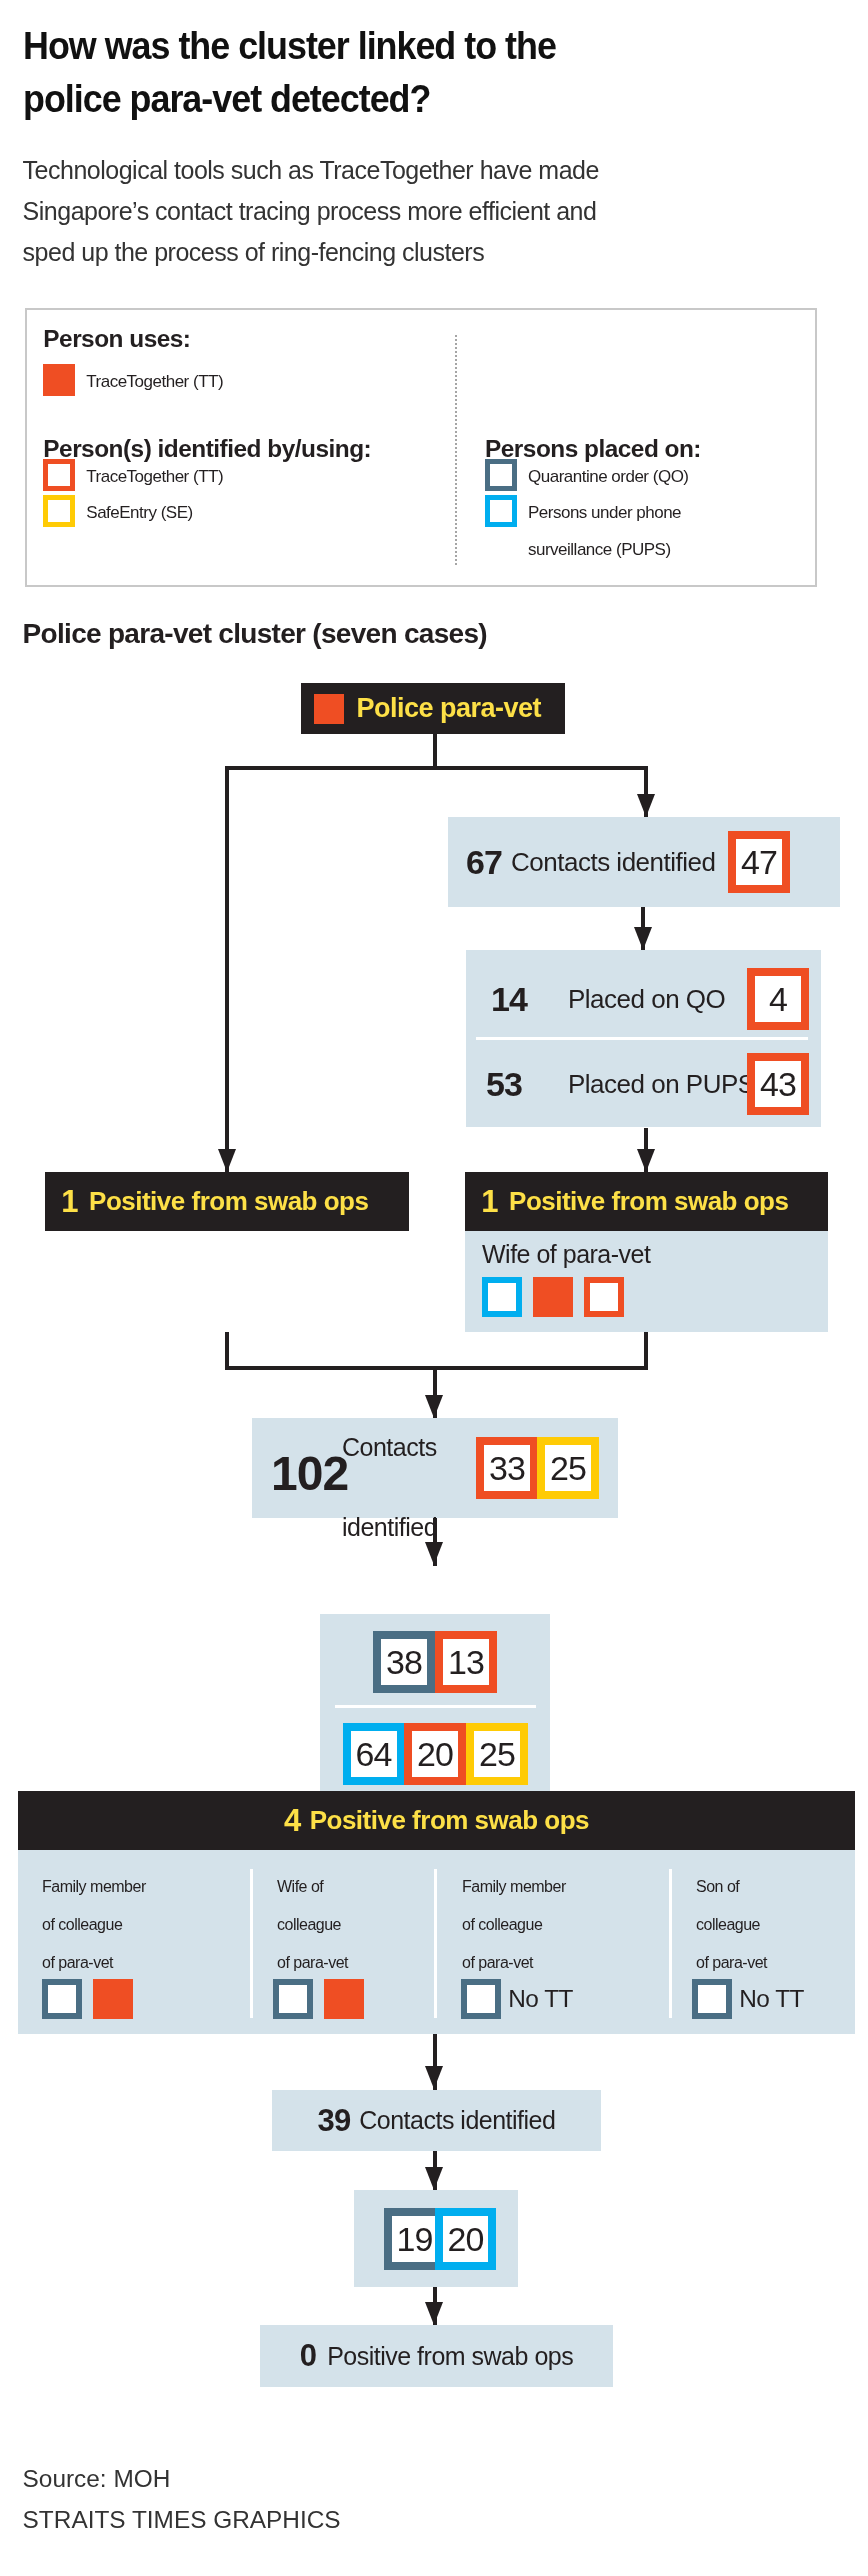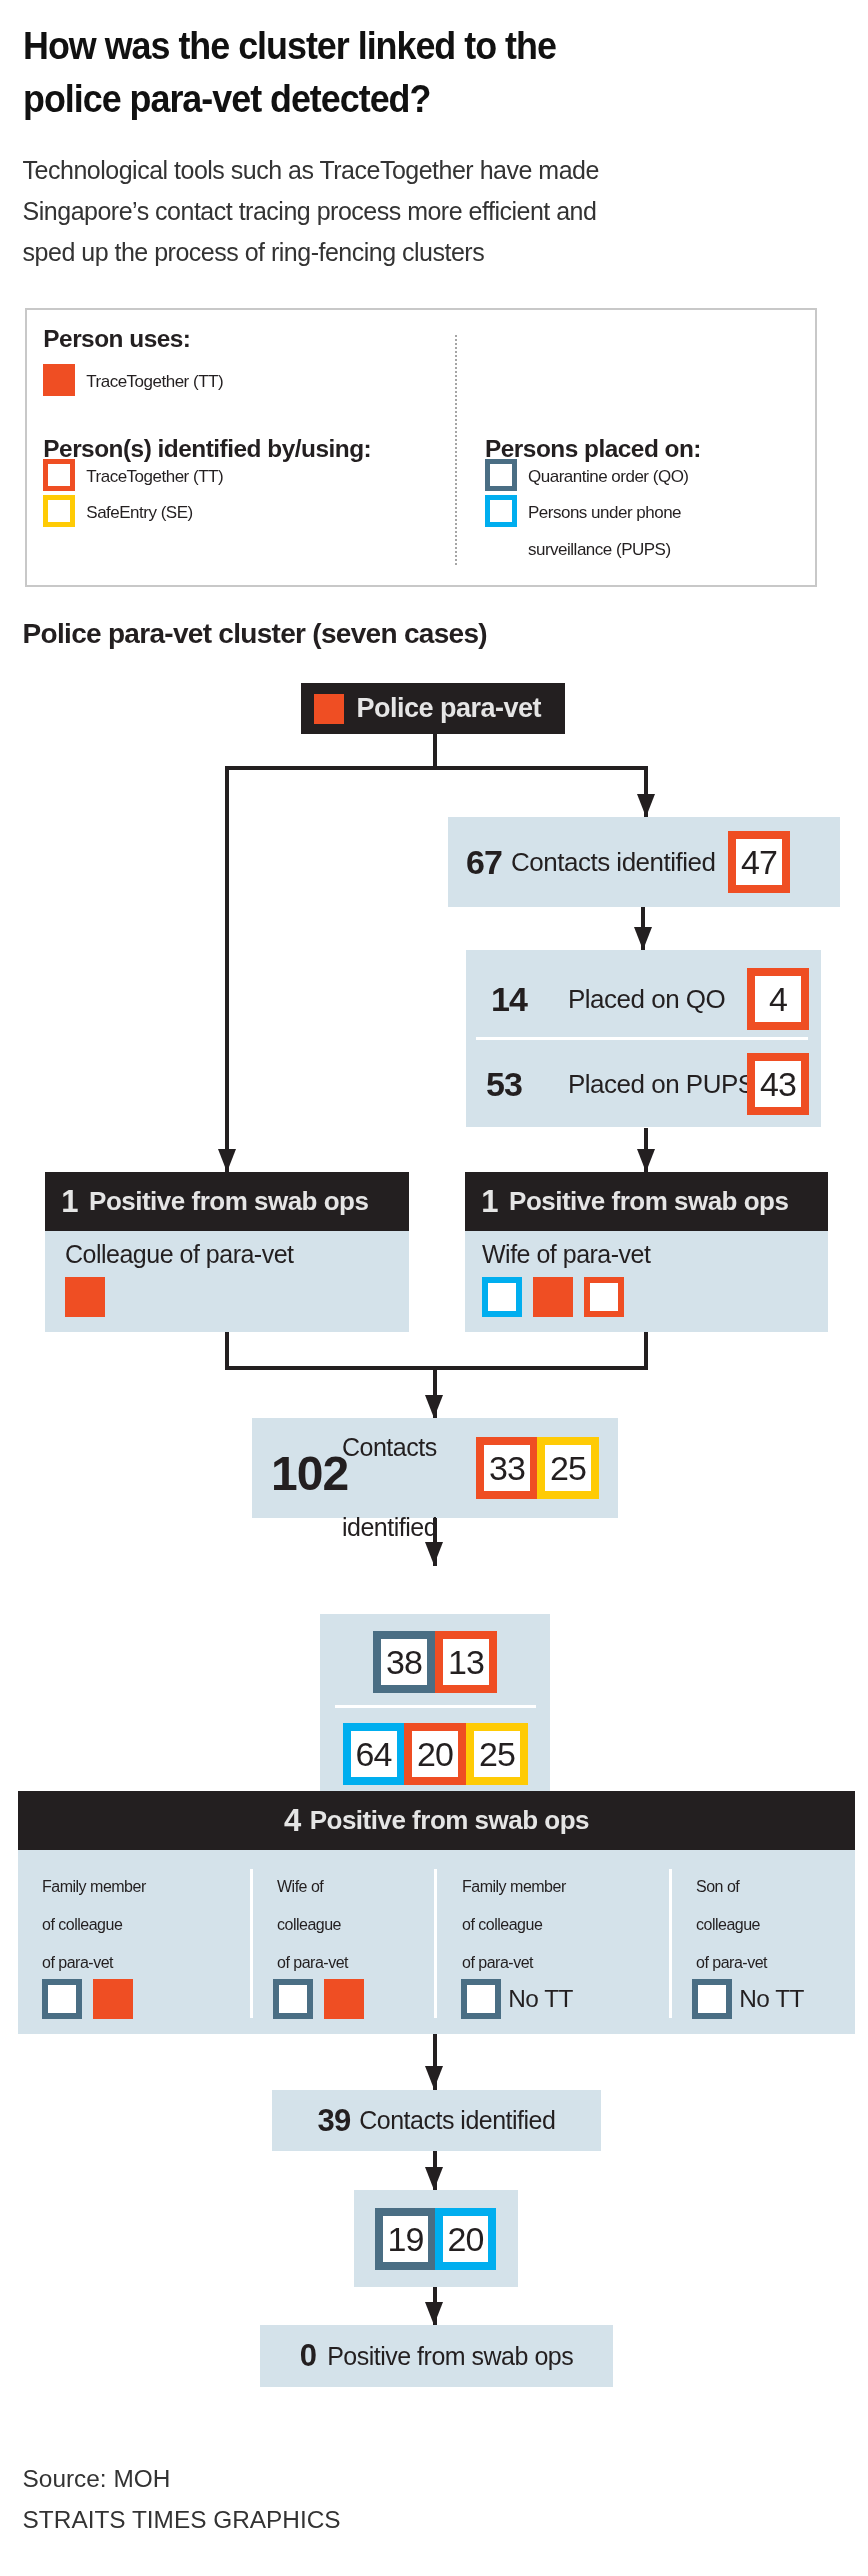--- a/index.html
+++ b/index.html
@@ -8,21 +8,21 @@
   .abs { position:absolute; }
   .title { left:22.6px; font-size:39px; font-weight:bold; letter-spacing:-1.1px; line-height:54px; color:#111; transform:scaleX(0.92); transform-origin:left center; white-space:nowrap; }
   .subtitle { left:22.6px; font-size:25px; line-height:41px; color:#333; white-space:nowrap; letter-spacing:-0.5px; }
   .legend { left:25px; top:308px; width:788px; height:275px; border:2.7px solid #c8c8c8; background:#fff; }
   .legend .hd { position:absolute; font-size:24.4px; font-weight:bold; letter-spacing:-0.5px; white-space:nowrap; }
   .legend .it { position:absolute; font-size:17px; letter-spacing:-0.5px; white-space:nowrap; line-height:32px; }
   .sq { display:inline-block; box-sizing:border-box; vertical-align:middle; }
   .legend .sq { width:32px; height:32px; margin-right:11px; position:relative; top:-2.7px; }
   .divider-dotted { position:absolute; left:428px; top:25px; height:230px; border-left:2.7px dotted #a5a5a5; }
   .heading { left:22.6px; top:618px; font-size:28px; font-weight:bold; letter-spacing:-0.7px; white-space:nowrap; }
-  .black { background:#231f20; color:#e5e5e5; }
+  .black { background:#231f20; color:#fde047; }
   .blue { background:#d4e2ea; }
   .line { position:absolute; background:#231f20; }
   .arrow { position:absolute; width:0; height:0; border-left:9px solid transparent; border-right:9px solid transparent; border-top:23.5px solid #231f20; }
   .numbox { display:inline-flex; align-items:center; justify-content:center; box-sizing:border-box; width:62px; height:62px; border:8.1px solid; background:#fff; font-size:34px; color:#231f20; letter-spacing:-0.9px; vertical-align:middle; }
   .icon44 { width:40px; height:40px; box-sizing:border-box; display:inline-block; margin-right:7.2px; vertical-align:middle; }
   .big { font-weight:bold; font-size:34px; letter-spacing:-0.9px; }
   .lbl { font-size:26px; letter-spacing:-0.5px; }
   .hdtxt { font-weight:bold; font-size:26px; letter-spacing:-0.5px; white-space:nowrap; }
   .colt { position:absolute; top:1868px; font-size:16px; line-height:38px; letter-spacing:-0.5px; color:#231f20; white-space:pre-line; }
   .vdiv { position:absolute; top:1869px; width:2.7px; height:149px; background:#fff; }
@@ -119,26 +119,20 @@
     <span class="lbl" style="position:absolute; left:102px;">Placed on PUPS</span>
     <span class="numbox" style="position:absolute; left:281px; border-color:#ef4e23;">43</span>
   </div>
 </div>
 
 <div class="abs" style="left:45px; top:1172px; width:364px; height:160px;">
   <div class="black" style="height:59px; display:flex; align-items:center;">
     <span class="hdtxt" style="font-size:31px; margin-left:16.3px; margin-right:11px;">1</span>
     <span class="hdtxt">Positive from swab ops</span>
   </div>
-  <div class="blue" style="height:101px; position:relative;">
-    <div class="lbl" style="position:absolute; left:20px; top:9px; font-size:25px;">Colleague of para-vet</div>
-    <div style="position:absolute; left:20px; top:46px;">
-      <span class="icon44" style="background:#ef4e23;"></span>
-    </div>
-  </div>
 </div>
 
 <div class="abs" style="left:465px; top:1172px; width:363px; height:160px;">
   <div class="black" style="height:59px; display:flex; align-items:center;">
     <span class="hdtxt" style="font-size:31px; margin-left:16.3px; margin-right:11px;">1</span>
     <span class="hdtxt">Positive from swab ops</span>
   </div>
   <div class="blue" style="height:101px; position:relative;">
     <div class="lbl" style="position:absolute; left:17px; top:9px; font-size:25px;">Wife of para-vet</div>
     <div style="position:absolute; left:17px; top:46px;">
@@ -206,21 +200,21 @@
   <span class="icon44" style="border:6.3px solid #4a6e84; background:#fff;"></span>
   <span style="font-size:24.4px; letter-spacing:-0.5px;">No TT</span>
 </div>
 
 <div class="abs blue" style="left:272px; top:2090px; width:329px; height:61px; display:flex; align-items:center; justify-content:center;">
   <span class="big" style="margin-right:9px; font-size:31px;">39</span>
   <span class="lbl" style="font-size:25px;">Contacts identified</span>
 </div>
 
 <div class="abs blue" style="left:354px; top:2190px; width:164px; height:97px;">
-  <span class="numbox" style="position:absolute; left:21px; top:18px; width:61px; border-color:#4a6e84;">19</span>
+  <span class="numbox" style="position:absolute; left:30px; top:18px; width:61px; border-color:#4a6e84;">19</span>
   <span class="numbox" style="position:absolute; left:81px; top:18px; width:61px; border-color:#00aeef;">20</span>
 </div>
 
 <div class="abs blue" style="left:260px; top:2325px; width:353px; height:62px; display:flex; align-items:center; justify-content:center;">
   <span class="big" style="margin-right:11px; font-size:31px;">0</span>
   <span class="lbl" style="font-size:25px;">Positive from swab ops</span>
 </div>
 
 <div class="abs footer" style="top:2465px;">Source: MOH</div>
 <div class="abs footer" style="top:2506px;">STRAITS TIMES GRAPHICS</div>

